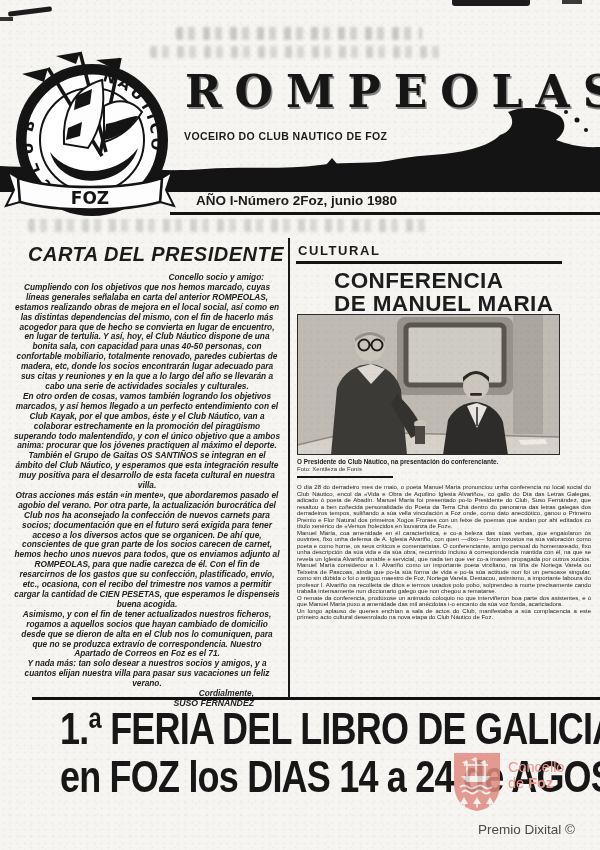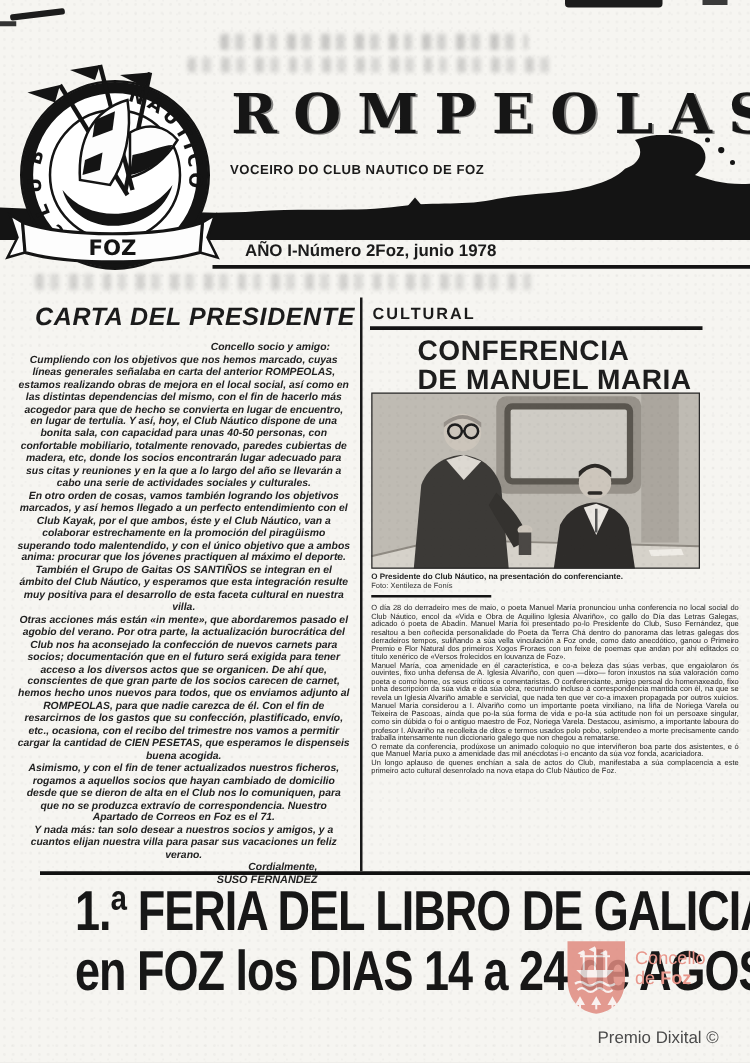--- a/index.html
+++ b/index.html
@@ -118,21 +118,21 @@
     <svg class="wave" viewBox="0 0 600 84" preserveAspectRatio="none">
       <path fill="#141414" d="M0,58 C30,59 60,62 95,61 C135,60 165,64 205,61 C245,58 285,62 320,57 C350,53 372,57 398,51 C424,46 446,48 472,41 C486,37 494,33 500,27 C512,23 516,13 508,4 C526,-3 546,-1 560,8 C568,16 564,26 556,32 C568,36 579,40 600,39 L600,84 L0,84 Z"></path>
       <polygon fill="#141414" points="326,57 332,50 338,57"></polygon>
       <circle cx="577" cy="12" r="2.5" fill="#141414"></circle>
       <circle cx="586" cy="22" r="2" fill="#141414"></circle>
       <circle cx="566" cy="4" r="2" fill="#141414"></circle>
     </svg>
 
     <div class="issuebar">
       <span>AÑO I-Número 2</span>
-      <span>Foz, junio 1978</span>
+      <span>Foz, junio 1980</span>
     </div>
     <div class="issuerule"></div>
   </div>
 
   <div class="divider"></div>
 
   <div>
     <div class="carta-head">CARTA DEL PRESIDENTE</div>
     <div class="carta-body">
       <p class="salut">Concello socio y amigo:</p>

